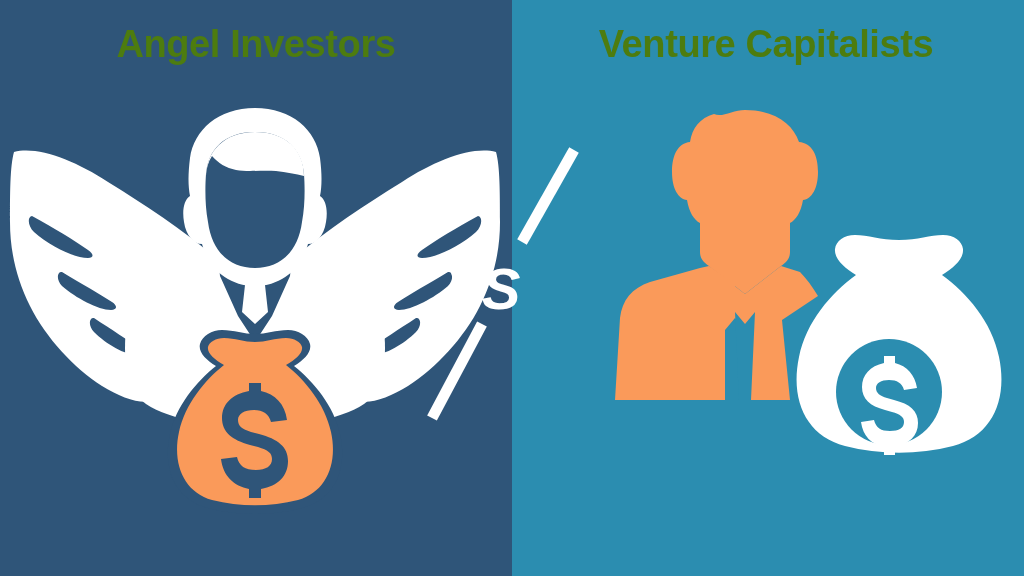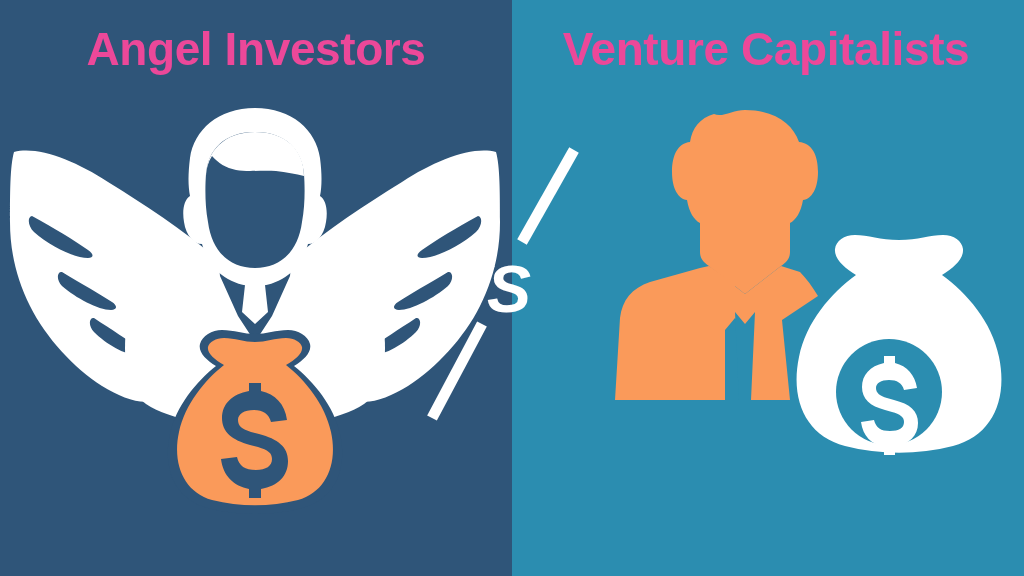--- a/index.html
+++ b/index.html
@@ -29,22 +29,22 @@
   #right-panel {
     left: 512px;
     width: 512px;
     background: #2B8DB0;
   }
   .panel-title {
     position: absolute;
     top: 24px;
     width: 100%;
     text-align: center;
-    color: #ec4899;
-    font-size: 46px;
+    color: #4d7c0f;
+    font-size: 38px;
     font-weight: bold;
     letter-spacing: -0.4px;
     line-height: 1.1;
     white-space: nowrap;
   }
   #left-title { left: 0; }
   #right-title { left: 0; }
 
   .art {
     position: absolute;
@@ -56,21 +56,21 @@
   }
 
   #vs-badge {
     position: absolute;
     left: 446px;
     top: 244px;
     width: 110px;
     height: 92px;
   }
   #vs-text {
-    font-size: 66px;
+    font-size: 58px;
     font-weight: bold;
     font-style: italic;
     color: #ffffff;
     line-height: 90px;
     letter-spacing: -3px;
     text-align: left;
     font-family: "Liberation Sans", sans-serif;
   }
 </style>
 </head>

